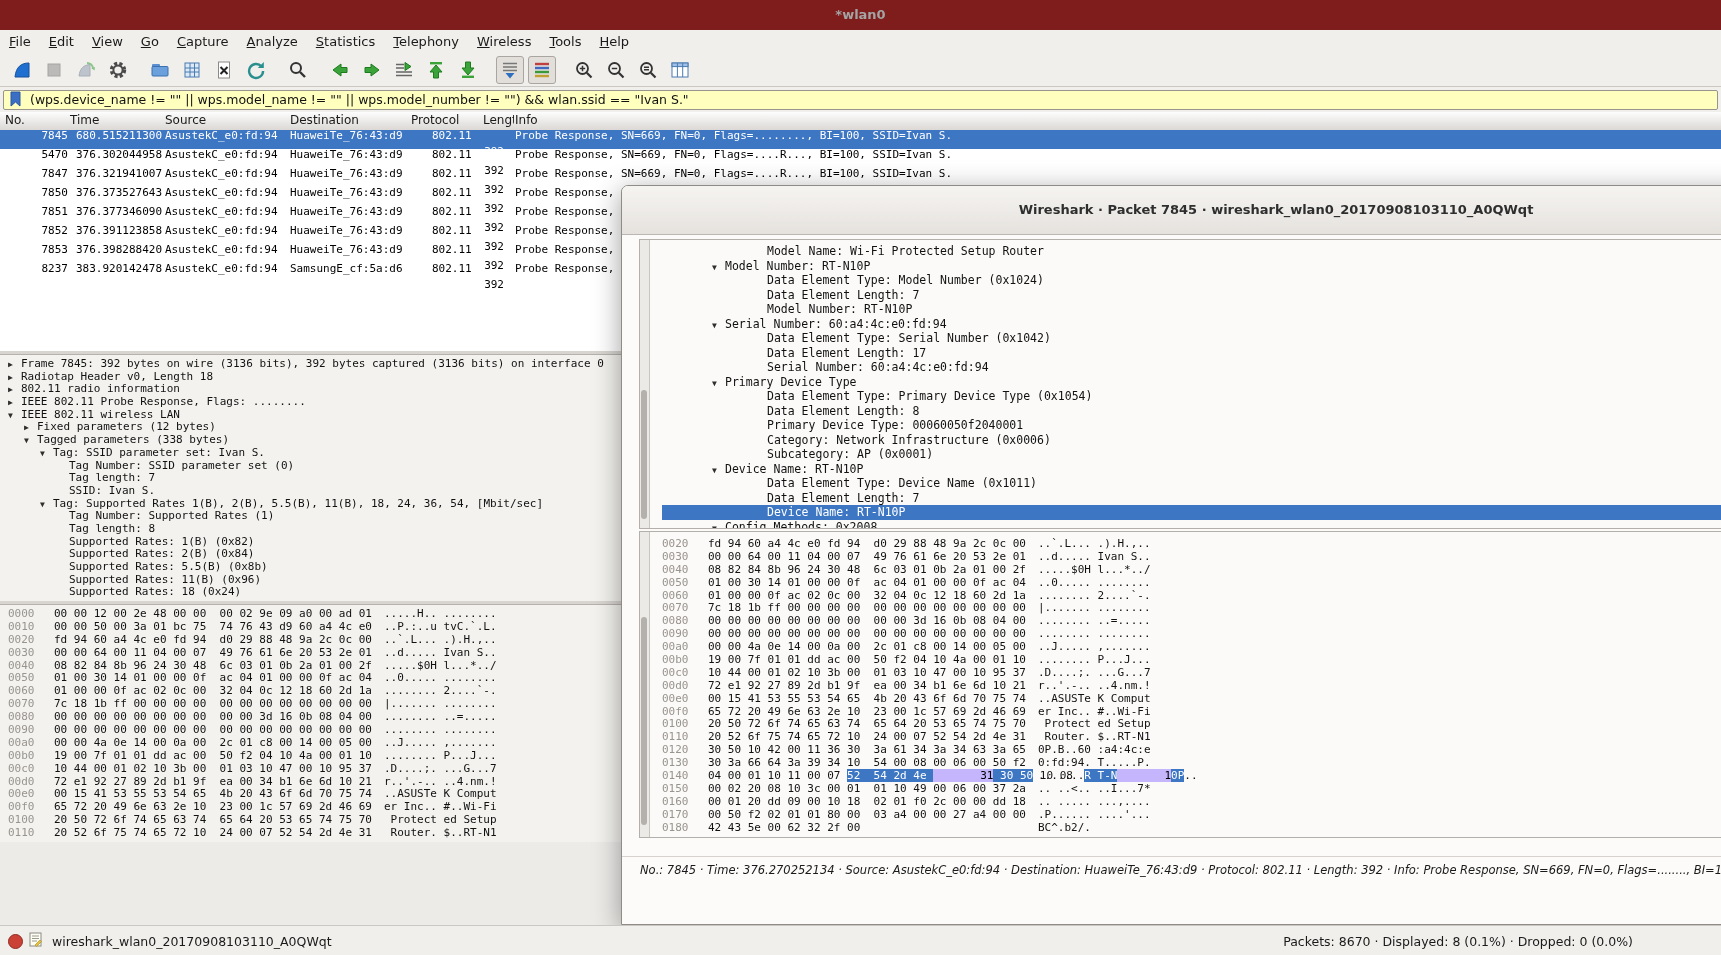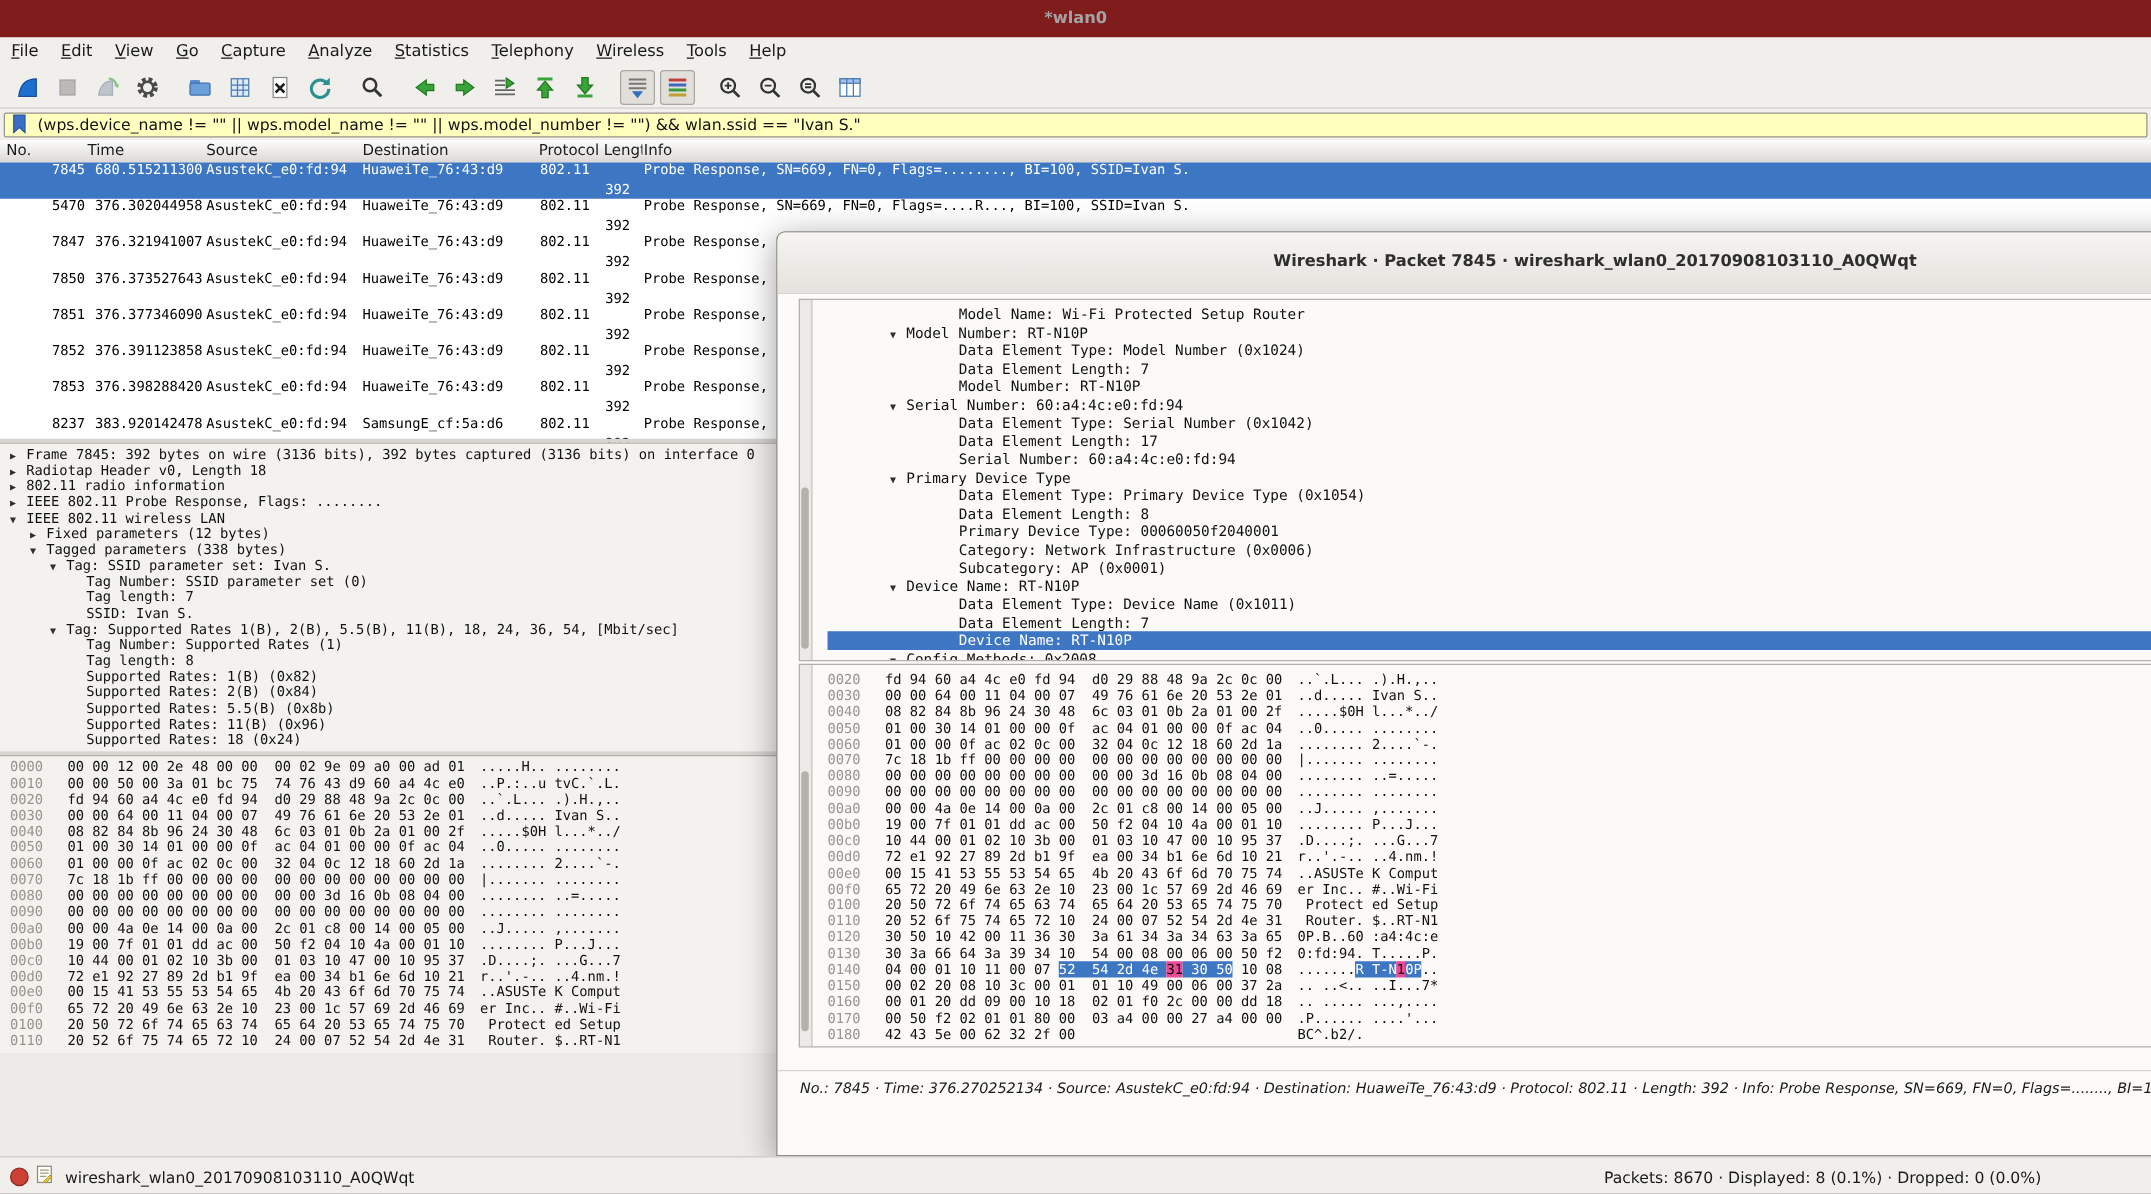--- a/index.html
+++ b/index.html
@@ -23,42 +23,42 @@
   .filter-input{width:100%;height:20px;box-sizing:border-box;border:1px solid #98948e;border-radius:2px;
                 background:#ffffbe;padding:0 6px 0 26px;font-family:"DejaVu Sans",sans-serif;font-size:12.5px;color:#111;}
   .fbookmark{position:absolute;left:6px;top:2px;}
   
   .plist-header{position:absolute;left:0;top:112px;width:100%;height:18px;
                 background:linear-gradient(#fdfdfd,#dbd8d5);border-bottom:1px solid #b5b2ae;
                 font-size:12px;color:#1a1a1a;}
   .plist-header span{position:absolute;top:1px;white-space:nowrap;}
   .plist-header .clip{width:31px;overflow:hidden;}
   .plist-body{position:absolute;left:0;top:130px;width:100%;height:221px;background:#fff;}
-  .prow{position:relative;width:100%;height:29px;font-family:"DejaVu Sans Mono",monospace;
+  .prow{position:relative;width:100%;height:19px;font-family:"DejaVu Sans Mono",monospace;
         font-size:11px;line-height:12.75px;color:#000;white-space:nowrap;}
   .prow.sel{background:#3d76c2;color:#fff;}
   .pc{position:absolute;top:0;white-space:pre;}
   .c-no{left:0;width:68px;text-align:right;}
   .c-time{left:76px;} .c-src{left:165px;} .c-dst{left:290px;} .c-pro{left:432px;}
   .c-len{left:470px;width:34px;text-align:right;margin-top:16px;} .c-info{left:515px;}
   
   .splitter{position:absolute;left:0;width:100%;height:3px;background:#d8d5d1;}
   .dpane{position:absolute;left:0;top:354px;width:100%;height:247px;background:#f3f2ef;
          border-top:1px solid #b5b2ae;padding-top:3px;box-sizing:border-box;overflow:hidden;}
   .trow{white-space:pre;color:#111;}
   .trow .arr{display:inline-block;width:13px;font-size:8px;color:#2e2e2e;}
   .trow.sel{background:#3d76c2;color:#fff;}
   .dpane .trow{font-family:"DejaVu Sans Mono",monospace;font-size:11px;}
   .hpane{position:absolute;left:0;top:604px;width:100%;height:238px;background:#f3f2ef;
          border-top:1px solid #b5b2ae;padding:3px 0 0 8px;box-sizing:border-box;overflow:hidden;}
   .hrow{white-space:pre;font-family:"DejaVu Sans Mono",monospace;font-size:11px;color:#111;}
   .off{display:inline-block;width:46px;color:#98948e;}
   .hx{display:inline-block;width:330px;}
   .hb{background:#3d76c2;color:#fff;}
-  .hy{background:#ec4899;color:#000;}
+  .hy{background:#c4b5fd;color:#000;padding-left:47px;}
   .bottomfill{position:absolute;left:0;top:842px;width:100%;height:83px;background:#edebe8;}
   
   .statusbar{position:absolute;left:0;top:925px;width:100%;height:30px;background:#f1efec;
              border-top:1px solid #cbc8c4;display:flex;align-items:center;font-size:12.5px;color:#1a1a1a;}
   .sb-dot{width:13px;height:13px;border-radius:50%;background:#cc4136;border:1px solid #8f2a22;margin:0 6px 0 8px;}
   .sb-note{margin-right:10px;}
   .sb-right{position:absolute;right:88px;white-space:nowrap;}
   
   .popup{position:absolute;left:621px;top:185px;width:1310px;height:740px;background:#fcfbfa;
          border:1px solid #8f8c88;border-radius:7px 7px 0 0;box-shadow:0 6px 28px rgba(0,0,0,.38);box-sizing:border-box;}
@@ -231,21 +231,21 @@
           </svg>
       </span>
     </div>
   </div>
 
   <div class="plist-header">
       <span style="left: 5px;">No.</span>
       <span style="left: 70px;">Time</span>
       <span style="left: 165px;">Source</span>
       <span style="left: 290px;">Destination</span>
-      <span style="left: 431px;">Protocol</span>
+      <span style="left: 411px;">Protocol</span>
       <span class="clip" style="left: 483px;">Length</span>
       <span style="left: 515px;">Info</span>
     </div>
   <div class="plist-body">
       <div class="prow sel">
         <span class="pc c-no">7845</span>
         <span class="pc c-time">680.515211300</span>
         <span class="pc c-src">AsustekC_e0:fd:94</span>
         <span class="pc c-dst">HuaweiTe_76:43:d9</span>
         <span class="pc c-pro">802.11</span>

